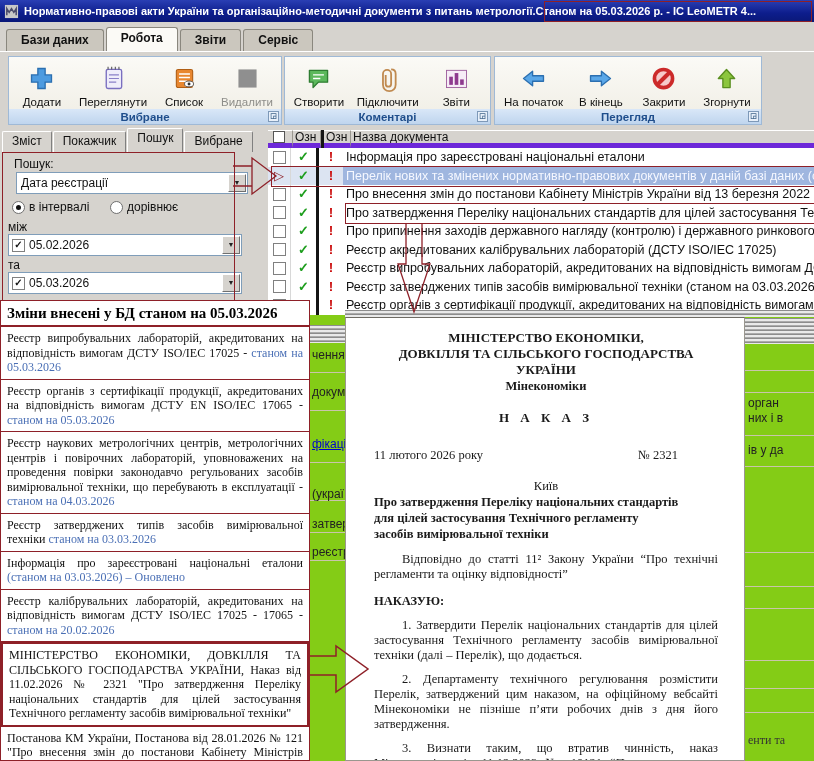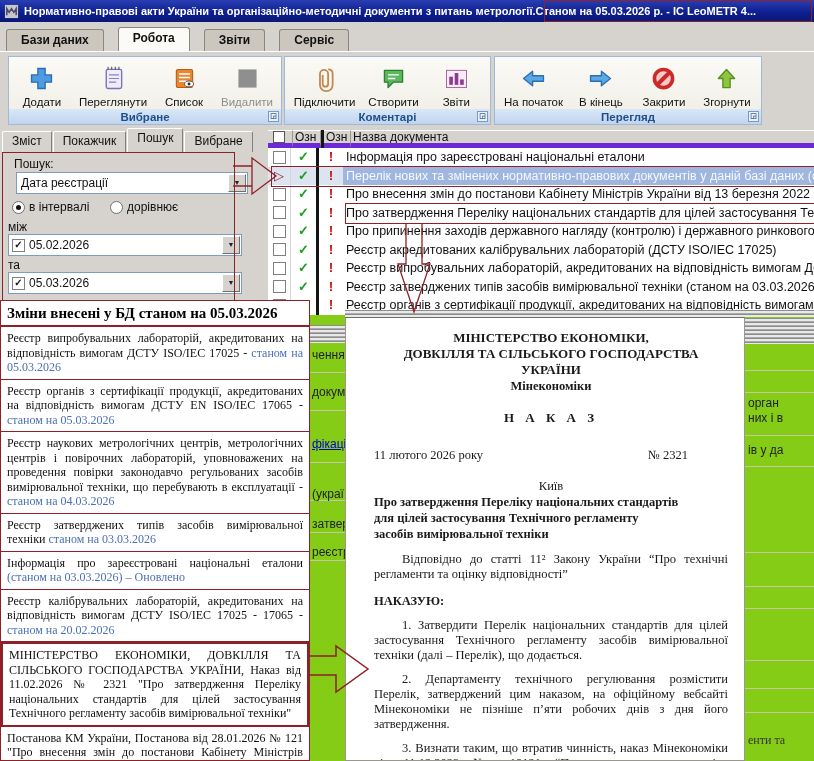--- a/index.html
+++ b/index.html
@@ -8,21 +8,21 @@
   .abs{position:absolute;}
   
   #titlebar{left:0;top:0;width:814px;height:22px;
     background:linear-gradient(180deg,#2A3FB4 0%,#0D1D8C 60%,#0A1878 100%);
     color:#fff;display:flex;align-items:center;white-space:nowrap;overflow:hidden;}
   #titlebar .appicon{width:15px;height:15px;margin:0 5px 0 4px;flex:0 0 auto;}
   #titlebar .t{font-size:11px;font-weight:bold;}
   #ann-title-box{left:544px;top:1px;width:266px;height:19px;border:1px solid #8E2028;z-index:60;}
   
   #ribbon-tabs{left:6px;top:27px;height:24px;display:flex;align-items:flex-end;z-index:2;}
-  .tab{height:21px;line-height:20px;padding:0 14px;margin-right:14px;font-weight:bold;font-size:12px;
+  .tab{height:21px;line-height:20px;padding:0 14px;margin-right:2px;font-weight:bold;font-size:12px;
        background:#CBC7BE;border:1px solid #8A877E;border-bottom:none;border-radius:3px 3px 0 0;cursor:default;}
   .tab.active{background:#FBFAF6;height:23px;}
   
   #toolbar{left:0;top:51px;width:814px;height:75px;background:#D6D3CE;border-top:1px solid #fff;}
   .tgroup{position:absolute;top:4px;height:67px;background:linear-gradient(180deg,#FBFAF6,#EFEDE4);
           border:1px solid #9FB9D6;}
   .tgroup .btns{display:flex;justify-content:space-evenly;align-items:flex-start;height:50px;padding-top:6px;}
   .tbtn{display:flex;flex-direction:column;align-items:center;min-width:50px;padding:1px 4px;cursor:default;}
   .tbtn svg{width:29px;height:29px;}
   .tbtn .lbl{font-size:11.5px;margin-top:0px;white-space:nowrap;}
@@ -81,21 +81,21 @@
   #changes{left:0px;top:300px;width:310px;height:461px;background:#fff;border:1px solid #8E2028;
            z-index:30;font-family:"Liberation Serif",serif;overflow:hidden;box-sizing:border-box;}
   #changes h1{margin:0;padding:4px 6px 3px 6px;font-size:15px;white-space:nowrap;border-bottom:2px solid #8E2028;color:#000;}
   .chitem{padding:4px 6px;font-size:12px;line-height:14.5px;border-bottom:1px solid #8E2028;color:#111;text-align:justify;}
   .chitem .blue{color:#4A6FB5;}
   .chitem .blue.ital{font-style:italic;}
   .chitem.boxed{border:2px solid #8E2028;border-left-width:2px;margin:0 0 0 0;}
   
   #preview{left:345px;top:317px;width:400px;height:444px;background:#fff;border:1px solid #9a978f;border-top-color:#6e6b64;
            z-index:20;font-family:"Liberation Serif",serif;color:#1A1A1A;box-sizing:border-box;
-           padding:12px 16px 0 28px;overflow:hidden;}
+           padding:12px 26px 0 28px;overflow:hidden;}
   #preview .ctr{text-align:center;}
   #preview .b{font-weight:bold;}
   .doc-h{font-size:13px;line-height:16px;}
   #doc-order{margin-top:16px;font-size:13px;letter-spacing:4px;}
   #doc-daterow{margin-top:22px;display:flex;justify-content:space-between;font-size:12.5px;padding-right:40px;}
   #doc-city{margin-top:16px;font-size:12.5px;}
   #doc-subject{margin-top:0;font-size:12.5px;line-height:16px;}
   #doc-preamble{margin-top:10px;font-size:12.5px;line-height:15px;text-indent:28px;text-align:justify;}
   #doc-resolve{margin-top:12px;font-size:12.5px;}
   #doc-paragraphs p{margin:9px 0 0 0;font-size:12.5px;line-height:15px;text-indent:28px;text-align:justify;}
@@ -154,30 +154,30 @@
             </svg></span>
           <div class="lbl">Видалити</div>
         </div>
       </div>
       <div class="gcap">Вибране<span class="launcher">◲</span></div>
     </div>
     <div class="tgroup" style="left: 284px; width: 205px;">
       <div class="btns">
         <div class="tbtn">
           <span><svg viewBox="0 0 32 32">
-              <path d="M20 6c3 0 5 2 5 5v12c0 4-3 7-7 7s-7-3-7-7V11c0-2.5 2-4.5 4.5-4.5S20 8.5 20 11v11c0 1.7-1.3 3-3 3s-3-1.3-3-3V12" fill="none" stroke="#C08A50" stroke-width="2"></path>
-            </svg></span>
-          <div class="lbl">Підключити</div>
-        </div>
-        <div class="tbtn">
-          <span><svg viewBox="0 0 32 32">
               <path d="M6 7h20v13H16l-6 6v-6H6z" fill="#5CB85C" stroke="#2F7D32" stroke-width="1.5" stroke-linejoin="round"></path>
               <path d="M10 12h12M10 16h8" stroke="#fff" stroke-width="1.6"></path>
             </svg></span>
           <div class="lbl">Створити</div>
+        </div>
+        <div class="tbtn">
+          <span><svg viewBox="0 0 32 32">
+              <path d="M20 6c3 0 5 2 5 5v12c0 4-3 7-7 7s-7-3-7-7V11c0-2.5 2-4.5 4.5-4.5S20 8.5 20 11v11c0 1.7-1.3 3-3 3s-3-1.3-3-3V12" fill="none" stroke="#C08A50" stroke-width="2"></path>
+            </svg></span>
+          <div class="lbl">Підключити</div>
         </div>
         <div class="tbtn">
           <span><svg viewBox="0 0 32 32">
               <rect x="5" y="7" width="22" height="19" fill="#F6ECF6" stroke="#9C5C9C"></rect>
               <rect x="8" y="14" width="4" height="9" fill="#8E3A8E"></rect>
               <rect x="14" y="10" width="4" height="13" fill="#8E3A8E"></rect>
               <rect x="20" y="17" width="4" height="6" fill="#8E3A8E"></rect>
             </svg></span>
           <div class="lbl">Звіти</div>
         </div>

